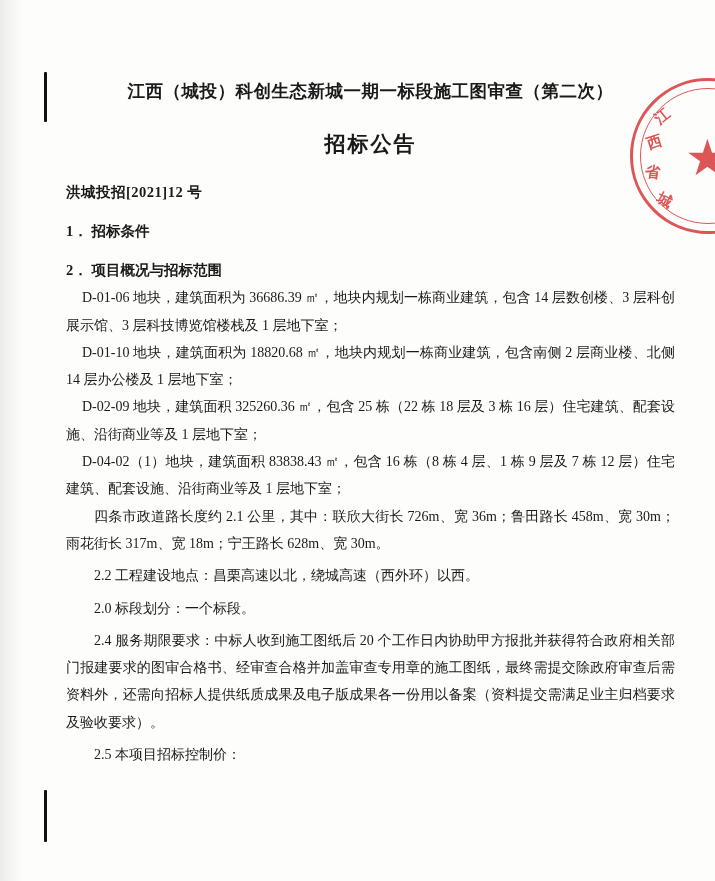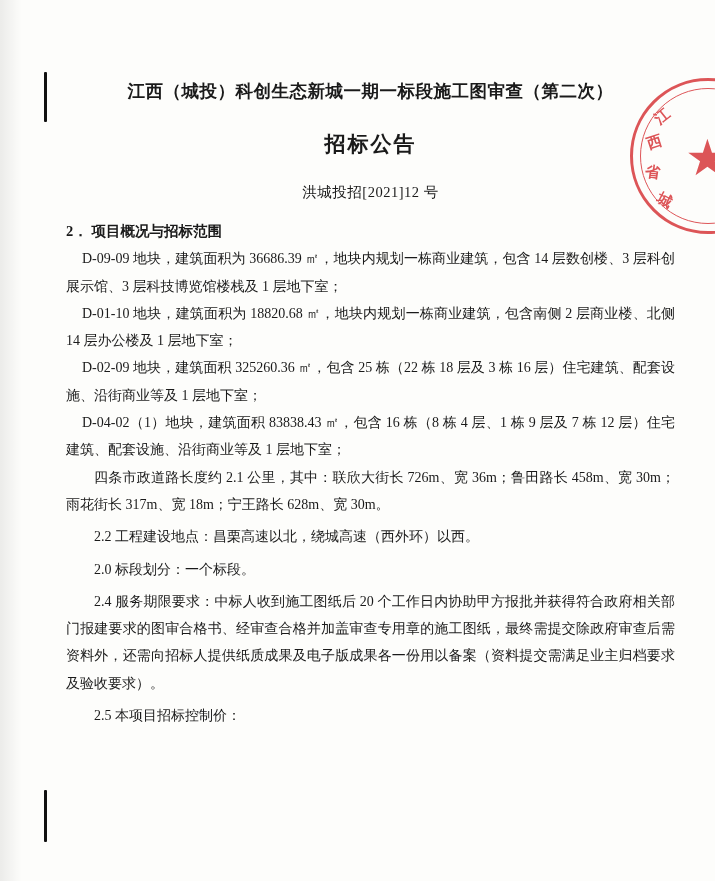--- a/index.html
+++ b/index.html
@@ -46,23 +46,22 @@
     margin: 8px 0 16px 0;
   }
   .doc-subtitle {
     text-align: center;
     font-size: 21px;
     font-weight: bold;
     margin-top: 26px;
     letter-spacing: 2px;
   }
   .doc-number {
-    text-align: center;
     font-size: 14.5px;
-    font-weight: normal;
+    font-weight: bold;
     margin-top: 25px;
     letter-spacing: 0.5px;
   }
   .section-head {
     font-size: 14.5px;
     font-weight: bold;
     margin-top: 20px;
     margin-bottom: 4px;
   }
   .para {
@@ -140,24 +139,25 @@
     <span class="seal-text seal-t4">城</span>
     <span class="seal-star">★</span>
   </div>
 
   <div class="content">
 
     <div class="doc-title">江西（城投）科创生态新城一期一标段施工图审查（第二次）</div>
     <div class="doc-subtitle">招标公告</div>
     <div class="doc-number">洪城投招[2021]12 号</div>
 
+    <div class="section-head">1． 招标条件</div>
 
     <div class="section-head">2． 项目概况与招标范围</div>
 
-    <p class="para indent2">D-09-09 地块，建筑面积为 36686.39 ㎡，地块内规划一栋商业建筑，包含 14 层数创楼、3 层科创展示馆、3 层科技博览馆楼栈及 1 层地下室；</p>
+    <p class="para indent2">D-01-06 地块，建筑面积为 36686.39 ㎡，地块内规划一栋商业建筑，包含 14 层数创楼、3 层科创展示馆、3 层科技博览馆楼栈及 1 层地下室；</p>
     <p class="para indent2">D-01-10 地块，建筑面积为 18820.68 ㎡，地块内规划一栋商业建筑，包含南侧 2 层商业楼、北侧 14 层办公楼及 1 层地下室；</p>
     <p class="para indent2">D-02-09 地块，建筑面积 325260.36 ㎡，包含 25 栋（22 栋 18 层及 3 栋 16 层）住宅建筑、配套设施、沿街商业等及 1 层地下室；</p>
     <p class="para indent2">D-04-02（1）地块，建筑面积 83838.43 ㎡，包含 16 栋（8 栋 4 层、1 栋 9 层及 7 栋 12 层）住宅建筑、配套设施、沿街商业等及 1 层地下室；</p>
     <p class="para indent">四条市政道路长度约 2.1 公里，其中：联欣大街长 726m、宽 36m；鲁田路长 458m、宽 30m；雨花街长 317m、宽 18m；宁王路长 628m、宽 30m。</p>
     <p class="para indent gap-s">2.2 工程建设地点：昌栗高速以北，绕城高速（西外环）以西。</p>
     <p class="para indent gap-s">2.0 标段划分：一个标段。</p>
     <p class="para indent gap-s">2.4 服务期限要求：中标人收到施工图纸后 20 个工作日内协助甲方报批并获得符合政府相关部门报建要求的图审合格书、经审查合格并加盖审查专用章的施工图纸，最终需提交除政府审查后需资料外，还需向招标人提供纸质成果及电子版成果各一份用以备案（资料提交需满足业主归档要求及验收要求）。</p>
     <p class="para indent gap-s">2.5 本项目招标控制价：</p>
 
   </div>

